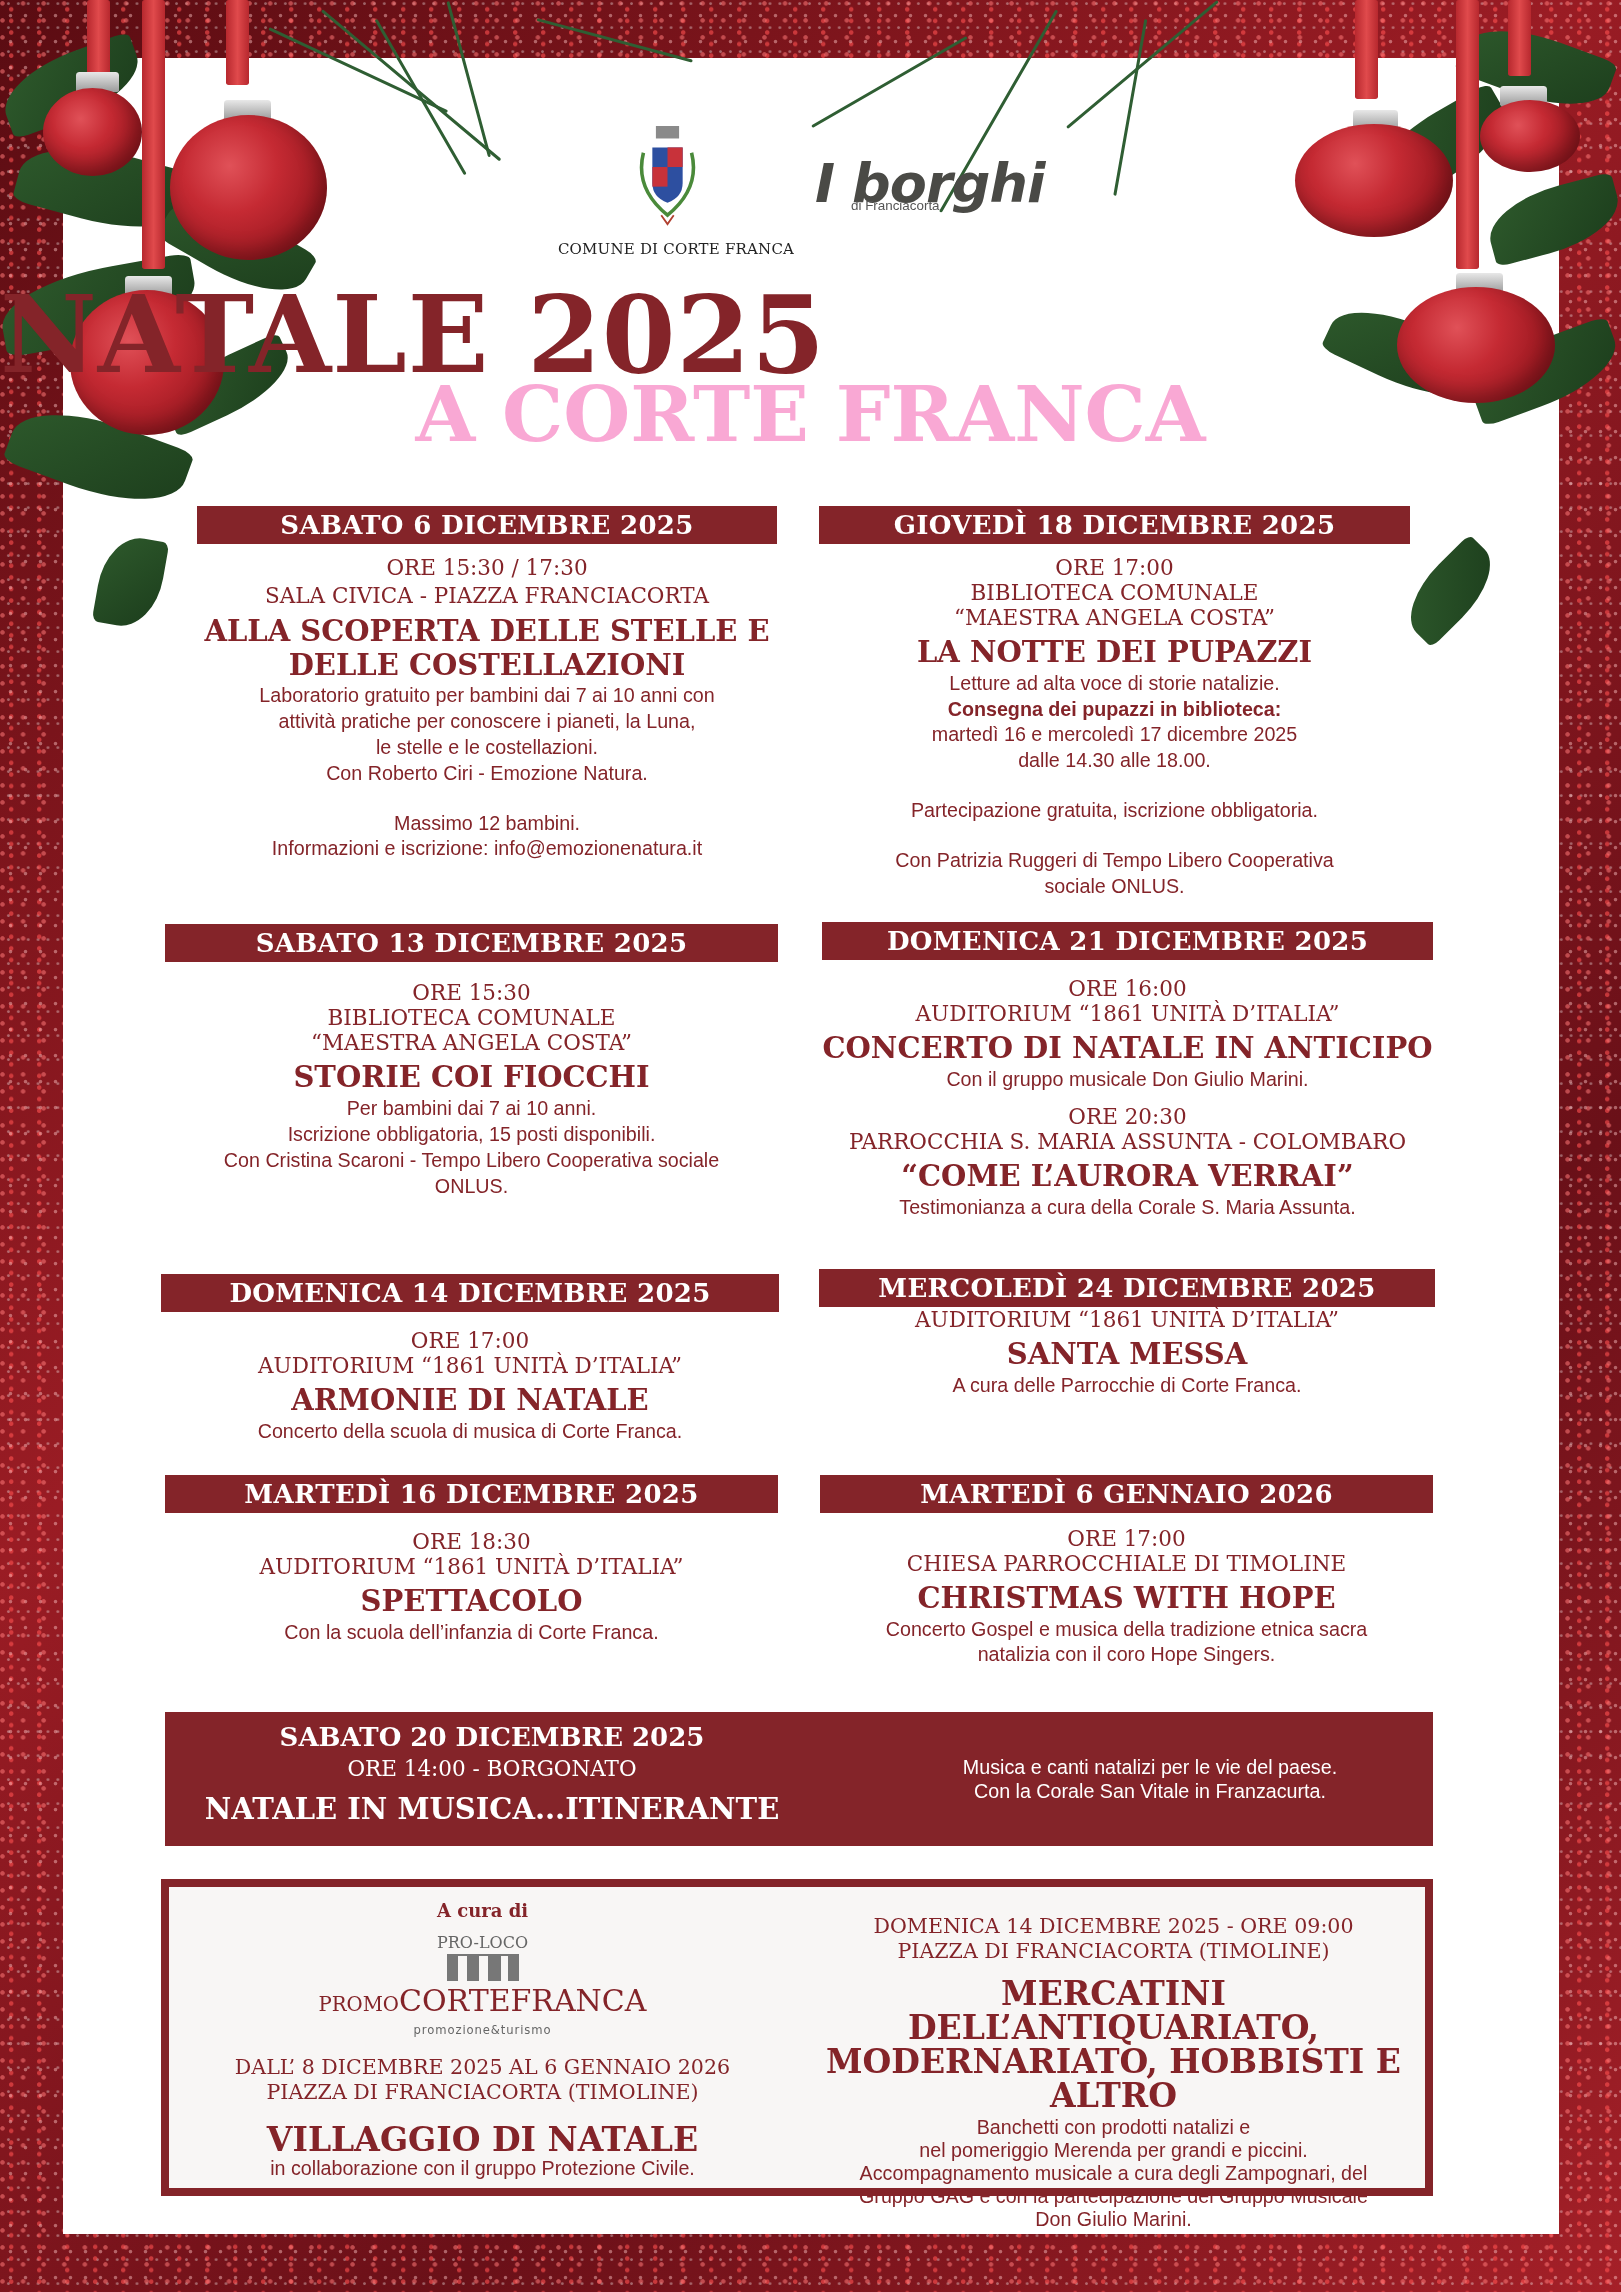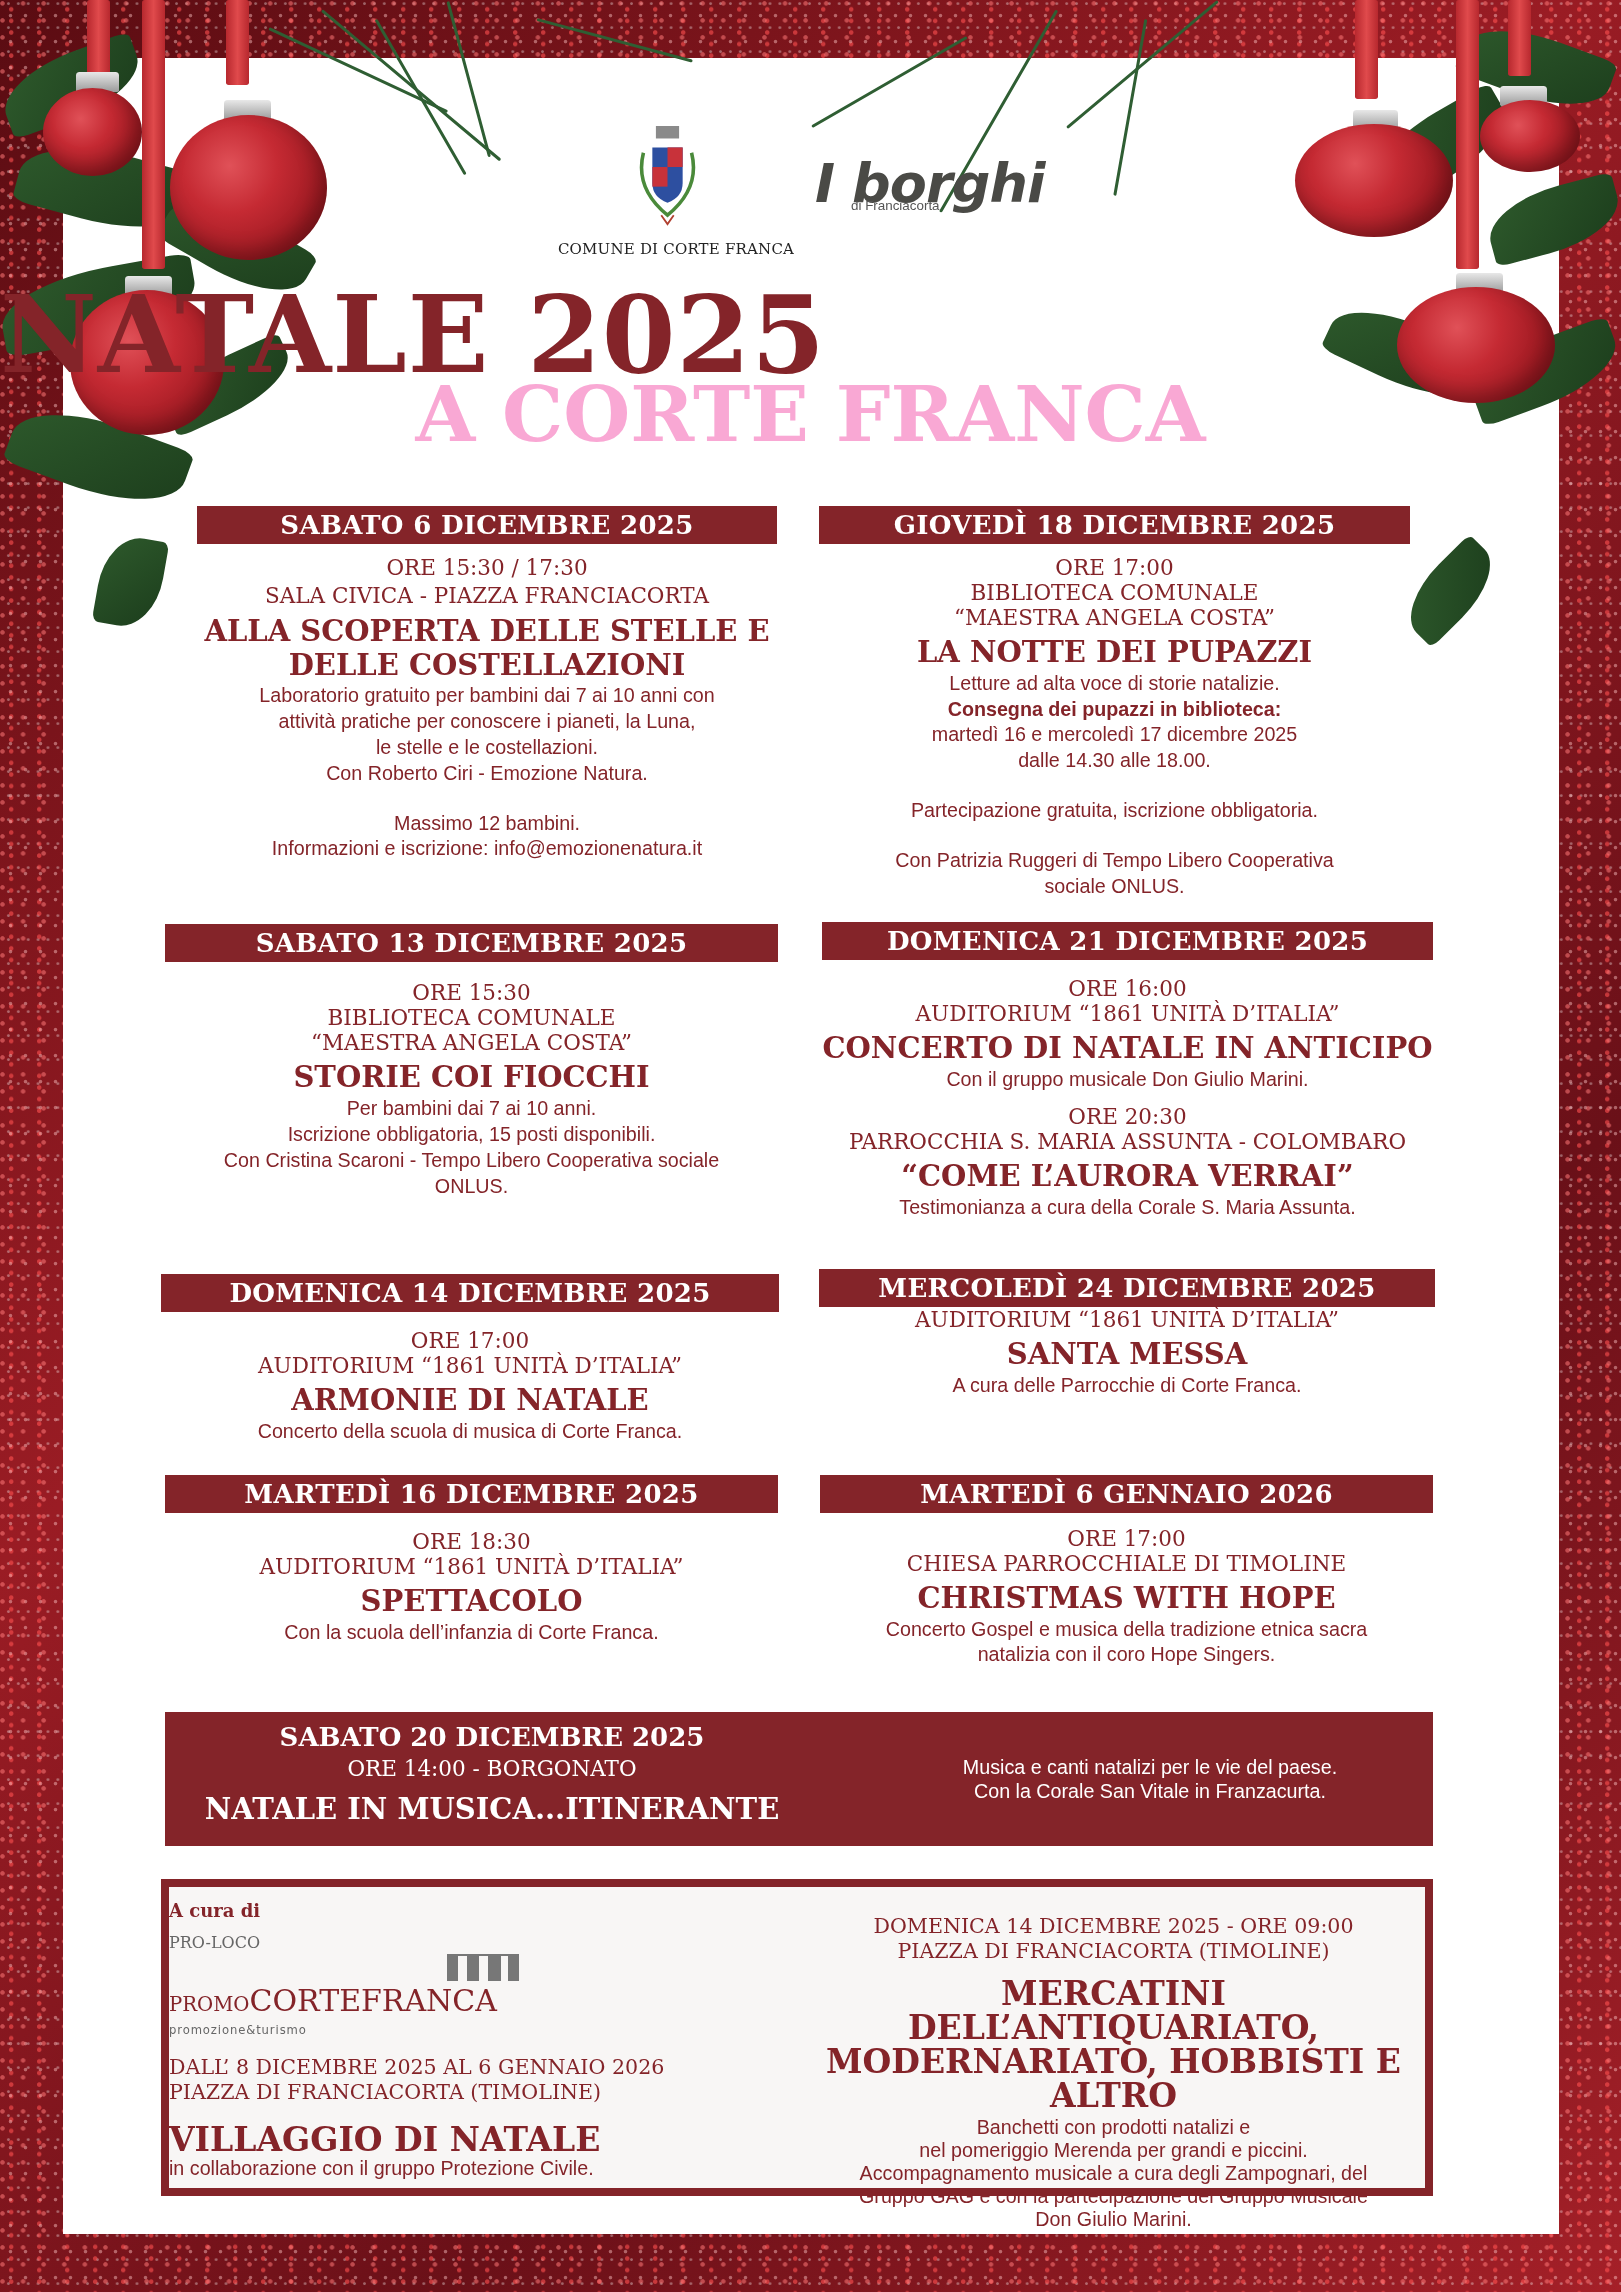--- a/index.html
+++ b/index.html
@@ -60,21 +60,21 @@
   .wide .l { position:absolute; left:0; top:7.2px; width:654px; text-align:center; }
   .wide .r { position:absolute; left:752px; top:43px; width:466px; text-align:center; font-family:"Liberation Sans", sans-serif; font-size:19.7px; line-height:24px; }
   .wide .d { font-size:26px; font-weight:bold; line-height:36px; }
   .wide .t { font-size:21.5px; line-height:27px; }
   .wide .n { font-size:29px; font-weight:bold; line-height:41px; margin-top:7.2px; }
 
   .box {
     position:absolute; left:161px; top:1879px; width:1272px; height:317px;
     border:8px solid #842429; background:#f8f6f5; box-sizing:border-box;
   }
-  .box .lc { position:absolute; left:0; top:12.5px; width:627px; text-align:left; color:#842429; }
+  .box .lc { position:absolute; left:0; top:12.5px; width:627px; text-align:center; color:#842429; }
   .box .rc { position:absolute; left:631px; top:27px; width:627px; text-align:center; color:#842429; }
   .acura { font-size:18px; font-weight:bold; }
   .proloco { font-size:16px; color:#666; margin-top:12.5px; }
   .proloco-mark { width:72px; height:25px; margin:1.8px auto 0; background:
       linear-gradient(90deg,#777 0 10.7px,transparent 10.7px 19.7px,#777 19.7px 32px,transparent 32px 41px,#777 41px 54px,transparent 54px 61px,#777 61px 72px);
       border-top:2.7px solid #777; }
   .promo { font-size:30px; color:#842429; line-height:36px; margin-top:1.8px; }
   .promo small { font-size:19.7px; }
   .promo-sub { font-family:"DejaVu Sans", sans-serif; font-size:11.6px; color:#666; letter-spacing:0.9px; }
   .bx-date { font-size:20.6px; line-height:25px; margin-top:18px; }

